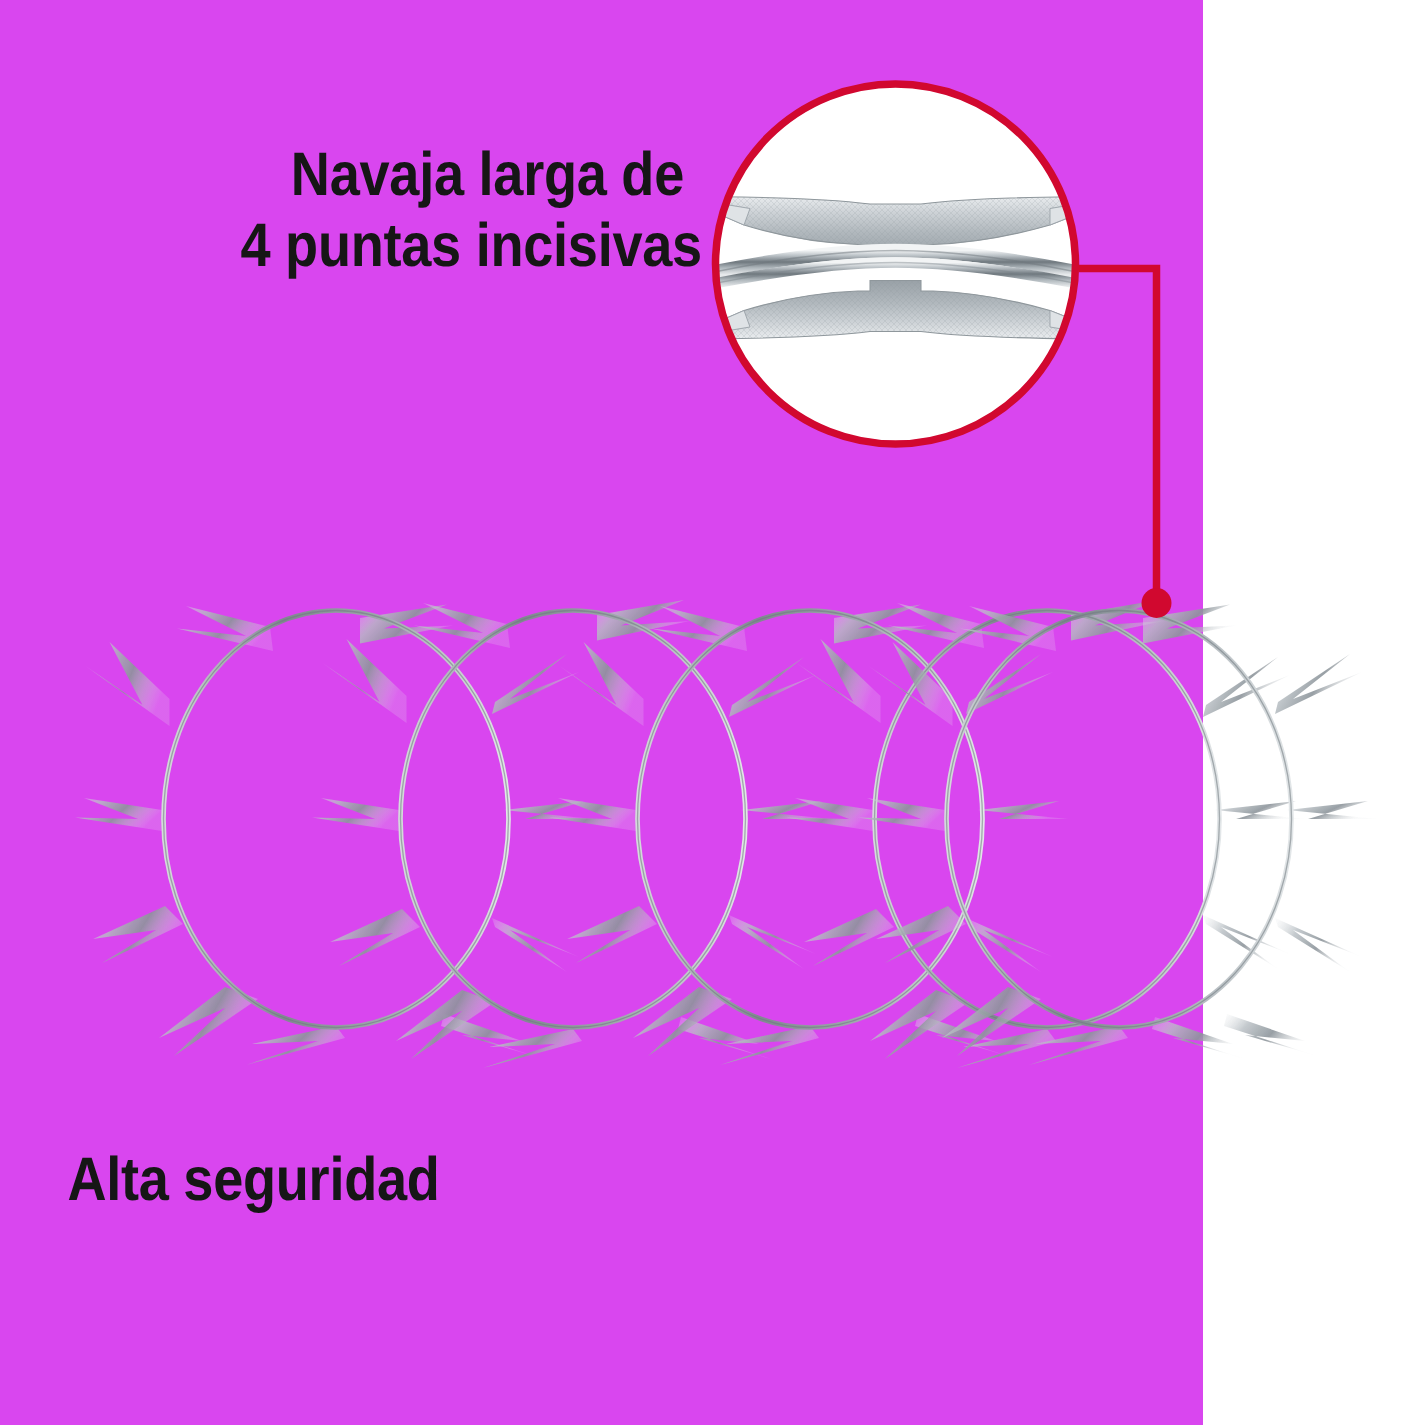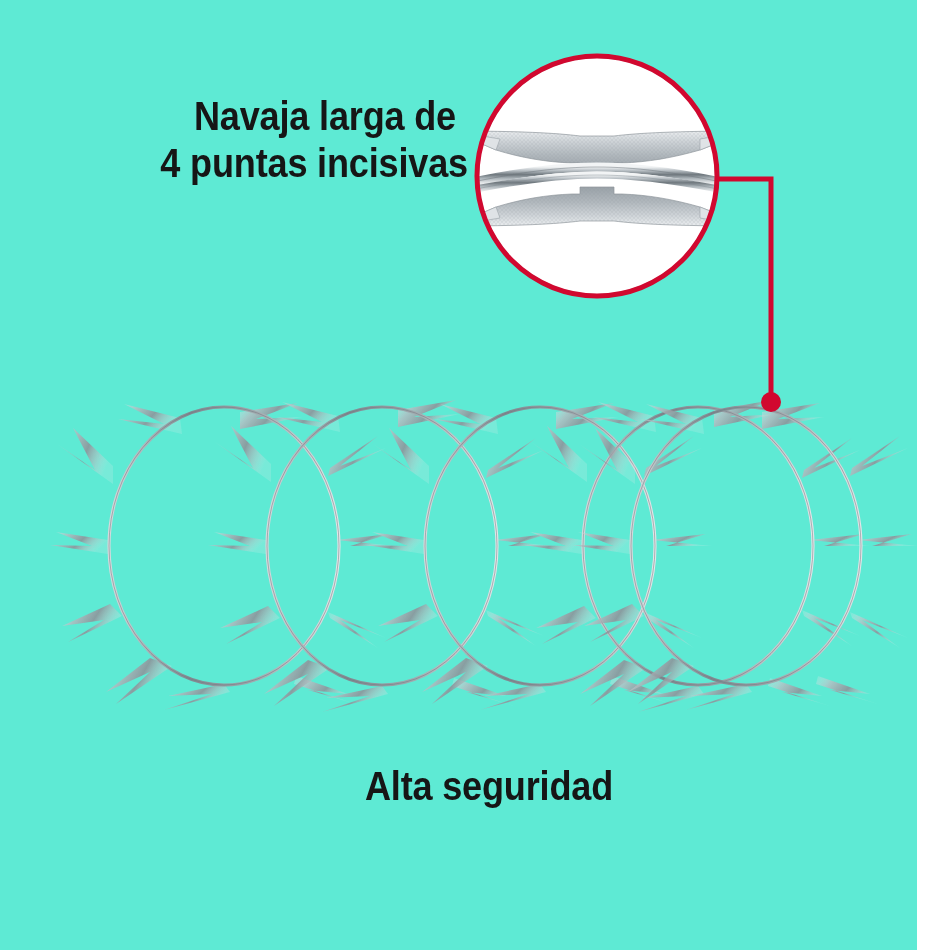--- a/index.html
+++ b/index.html
@@ -8,23 +8,23 @@
     background: #ffffff;
   }
   body {
     width: 950px;
     height: 950px;
     font-family: "Liberation Sans", "DejaVu Sans", sans-serif;
     overflow: hidden;
   }
   #infographic {
     position: relative;
-    width: 917px;
+    width: 802px;
     height: 950px;
-    background: #5eead4;
+    background: #d946ef;
   }
 
   
   .callout-title {
     position: absolute;
     left: 120px;
     top: 93px;
     width: 336px;
     text-align: right;
     color: #161616;
@@ -38,21 +38,20 @@
     white-space: nowrap;
   }
   .callout-title .tline { display: block; }
 
   
   .caption {
     position: absolute;
     left: 0;
     top: 762px;
     width: 950px;
-    text-align: center;
     color: #161616;
     font-size: 41px;
     line-height: 48px;
     font-weight: 700;
     font-stretch: condensed;
     letter-spacing: -0.2px;
     white-space: nowrap;
   }
   .caption .capinner {
     display: inline-block;

